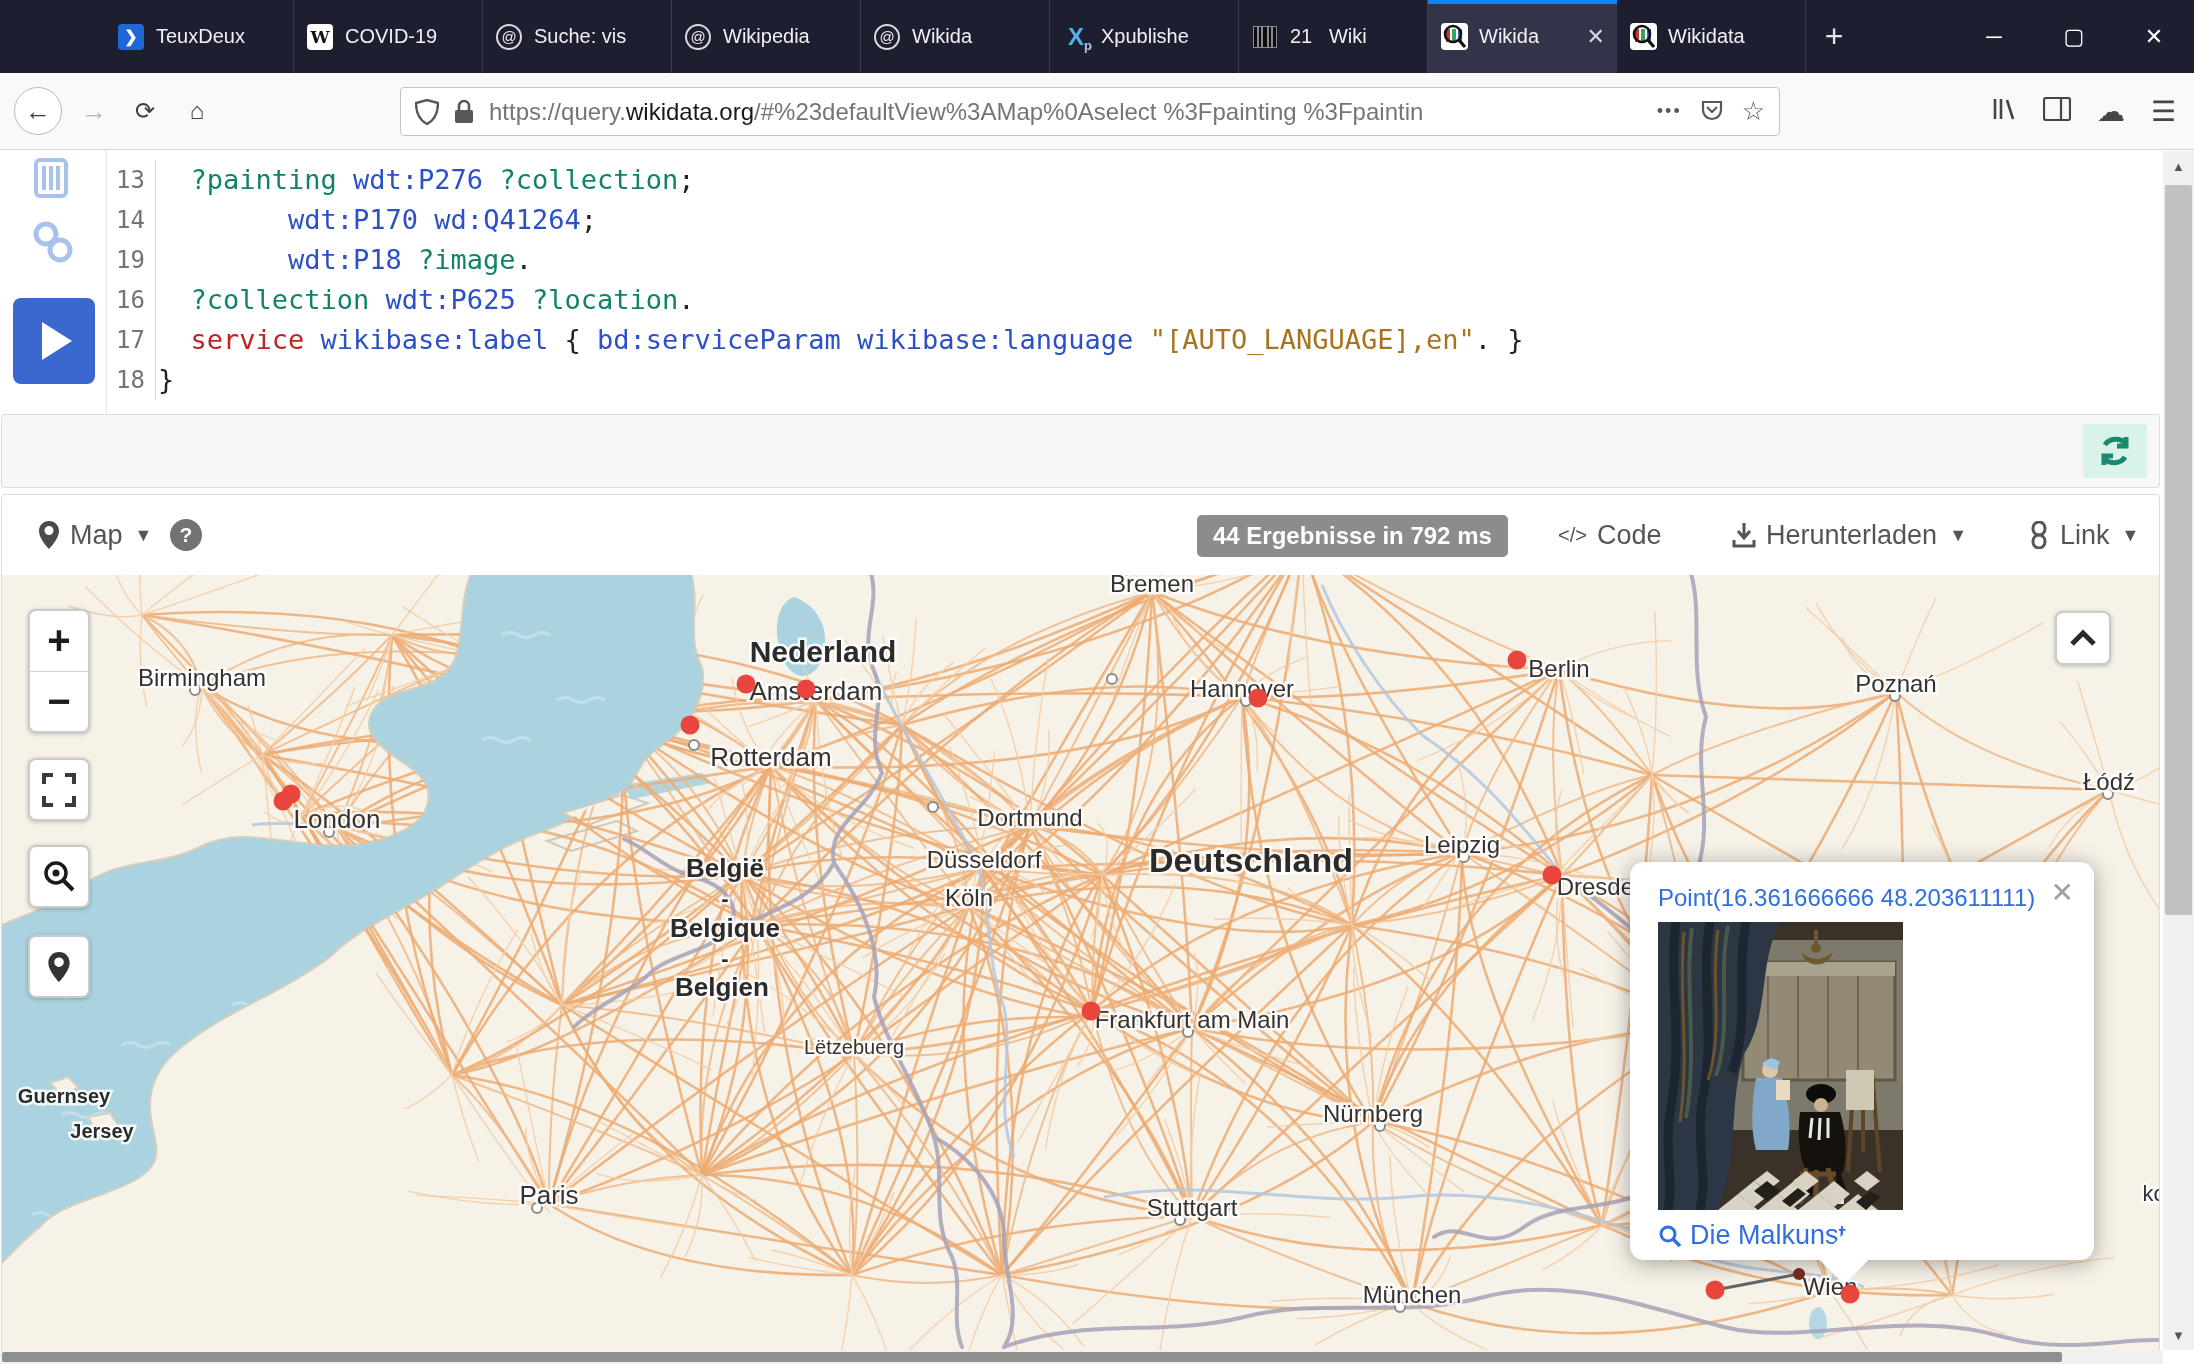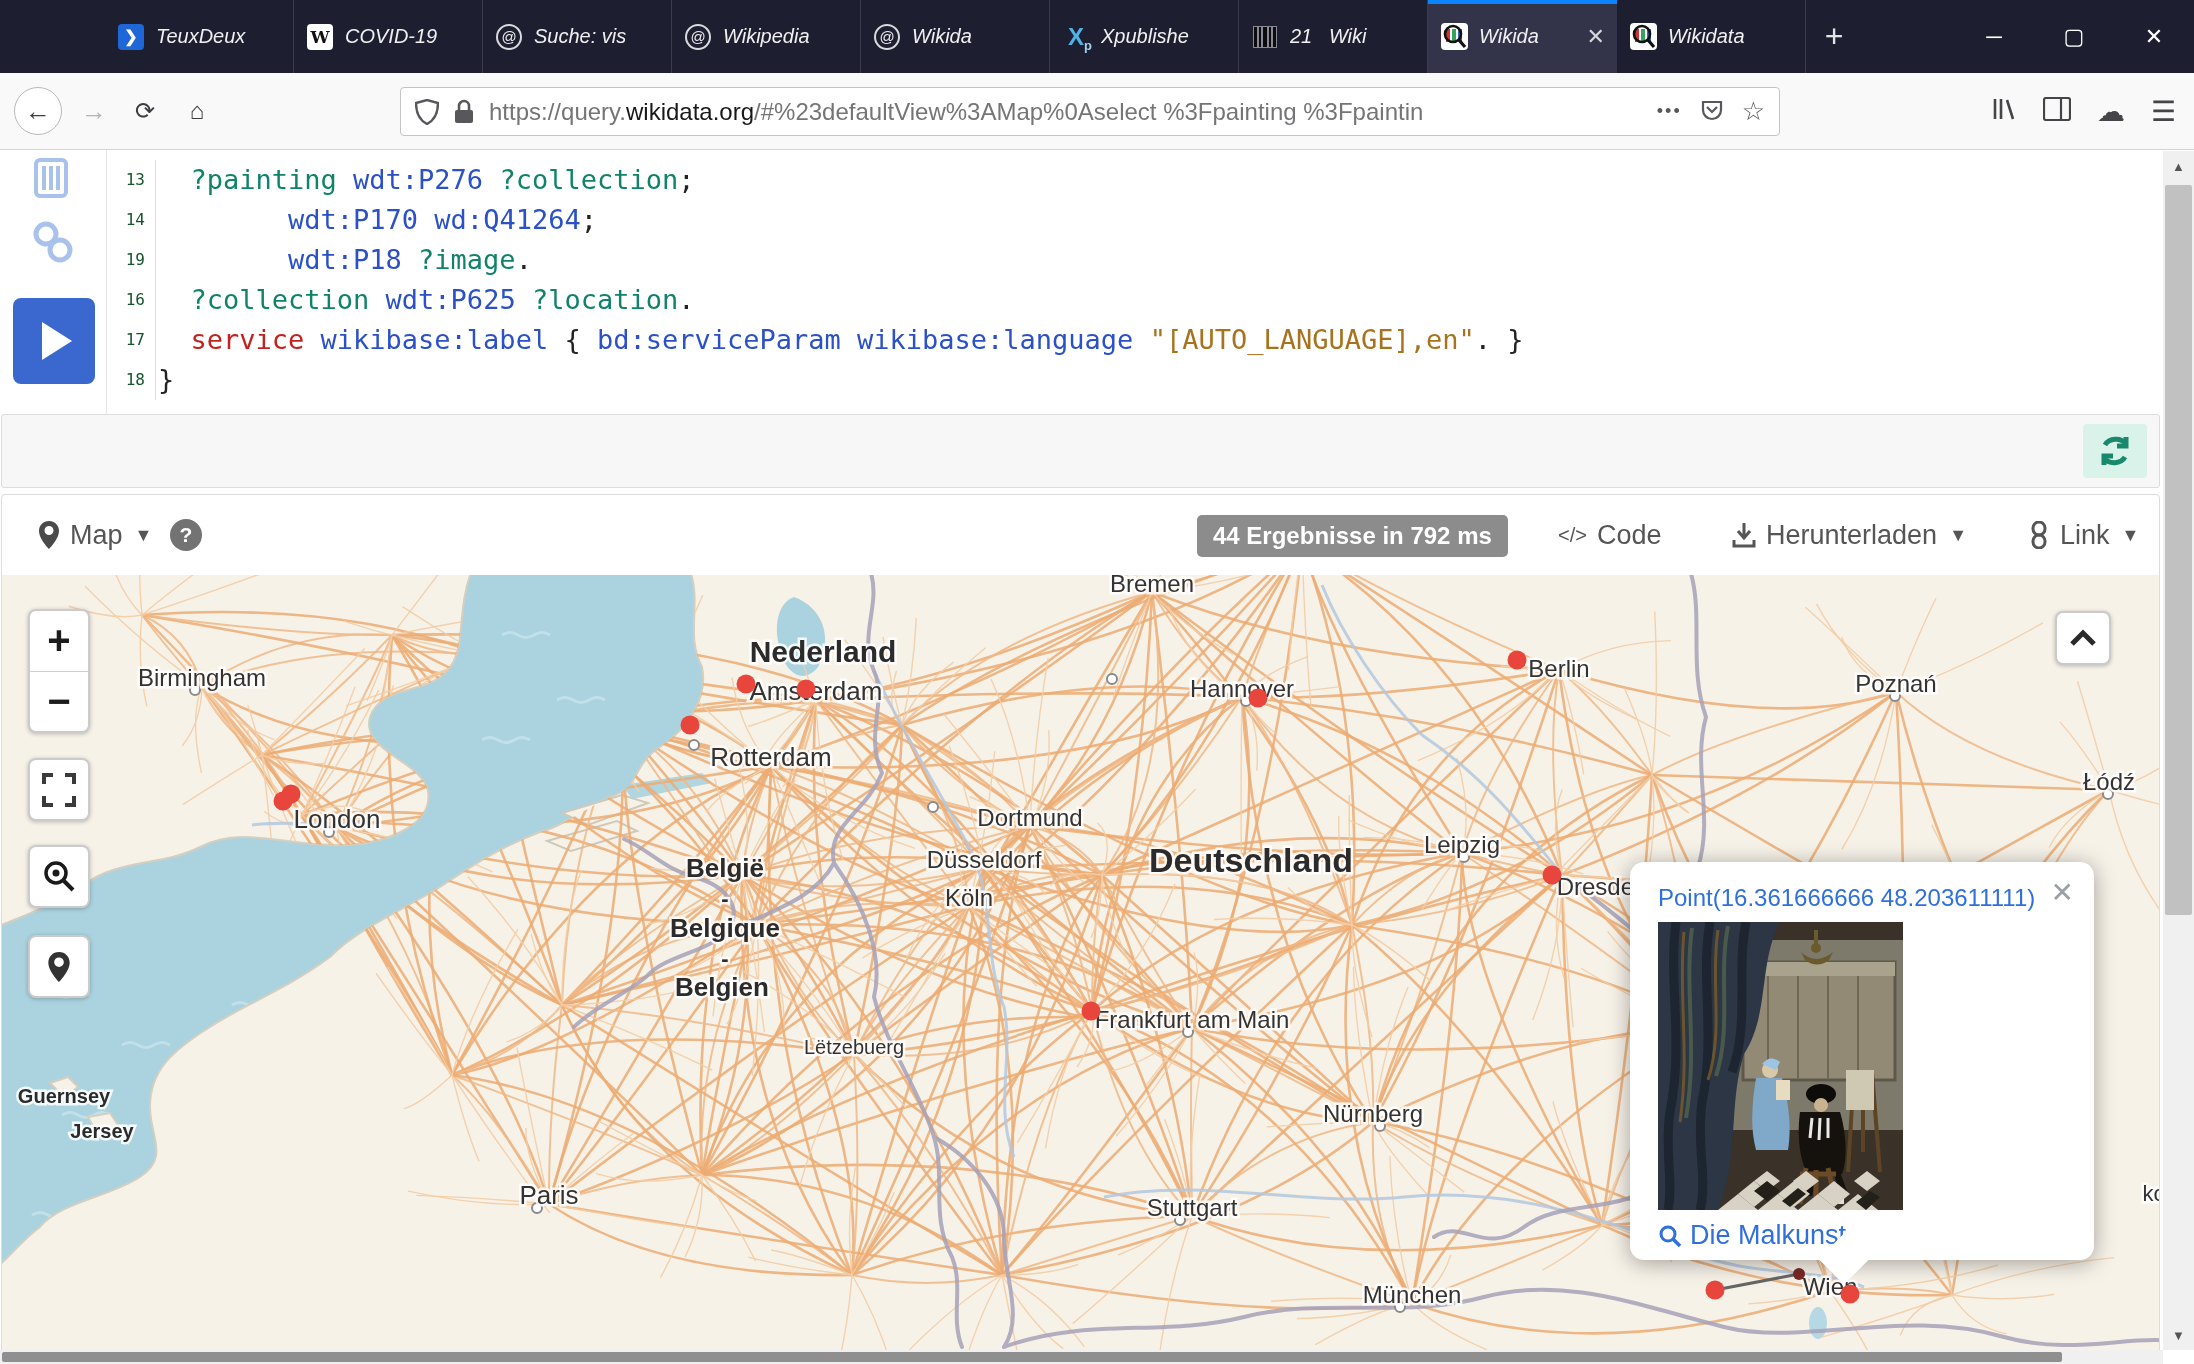--- a/index.html
+++ b/index.html
@@ -7,21 +7,21 @@
               font-family:"Liberation Sans", sans-serif; }
 
   
   .tabbar { position:relative; width:100%; height:73px; background:#1d1e2f; display:flex; align-items:stretch; }
   .tabstrip { display:flex; margin-left:105px; }
   .tab { position:relative; width:189px; display:flex; align-items:center; padding:0 12px; color:#f0f0f2;
          font-size:20px; cursor:default; border-right:1px solid #3a3b4e; overflow:hidden; }
   .tab.active { background:#33344a; border-right:none; }
   .tab.active::before { content:""; position:absolute; top:0; left:0; right:0; height:4px; background:#0a84ff; }
   .tab .fav { width:28px; height:28px; flex:0 0 28px; margin-right:11px; display:flex; align-items:center; justify-content:center; }
-  .tab-label { white-space:pre; overflow:hidden; flex:1;font-style:italic; }
+  .tab-label { white-space:pre; overflow:hidden; flex:1; }
   .tab-close { font-size:22px; color:#d7d7db; margin-left:6px; flex:0 0 auto; }
   .newtab { width:56px; display:flex; align-items:center; justify-content:center; color:#e4e4e7; font-size:32px; font-weight:300; }
   .wincontrols { position:absolute; right:0; top:0; height:100%; display:flex; }
   .winbtn { width:80px; height:100%; display:flex; align-items:center; justify-content:center; color:#fff; font-size:22px; }
 
   
   .fav-teuxdeux { width:26px; height:26px; background:#1f66d6; border-radius:4px; color:#fff; font-weight:bold;
                   display:flex; align-items:center; justify-content:center; font-size:16px; }
   .fav-wpw { width:26px; height:26px; background:#fff; border-radius:4px; color:#111;
              font-family:"DejaVu Serif", serif; font-weight:bold; font-size:17px;
@@ -55,21 +55,21 @@
   
   .editor-wrap { position:relative; width:100%; height:264px; background:#fff; }
   .rail { position:absolute; left:0; top:0; width:107px; height:100%; border-right:1px solid #e6e6e6; }
   .rail .ricon { position:absolute; left:30px; color:#a9c2ec; }
   .runbtn { position:absolute; left:13px; top:148px; width:82px; height:86px; background:#3b68cf; border-radius:8px;
             display:flex; align-items:center; justify-content:center; }
   .runbtn .tri { width:0; height:0; border-left:30px solid #fff; border-top:19px solid transparent; border-bottom:19px solid transparent; margin-left:6px; }
   .code { position:absolute; left:107px; top:0; right:0; height:100%; font-family:"DejaVu Sans Mono", monospace;
           font-size:27px; line-height:40px; padding-top:10px; }
   .cline { display:flex; white-space:pre; }
-  .lnum { width:48px; text-align:right; color:#14532d; font-size:16px; flex:0 0 48px; padding-right:10px; }
+  .lnum { width:48px; text-align:right; color:#737373; font-size:24px; flex:0 0 48px; padding-right:10px; }
   .lsep { border-left:1px solid #ddd; margin-right:2px; }
   .tk-v { color:#11836b; } .tk-p { color:#2b50c8; } .tk-k { color:#c32222; } .tk-s { color:#a8731e; } .tk-x { color:#222; }
 
   
   .divider { position:relative; width:2159px; height:74px; background:#f7f7f8; border:1px solid #dcdcdc; border-radius:3px; margin-left:1px; }
   .refreshbtn { position:absolute; right:12px; top:9px; width:64px; height:54px; background:#d9f2ea; border:none; border-radius:4px;
                 display:flex; align-items:center; justify-content:center; }
 
   
   .panel { position:relative; width:2159px; margin:6px 0 0 1px; border:1px solid #dcdcdc; border-radius:4px 4px 0 0; background:#fff; }

